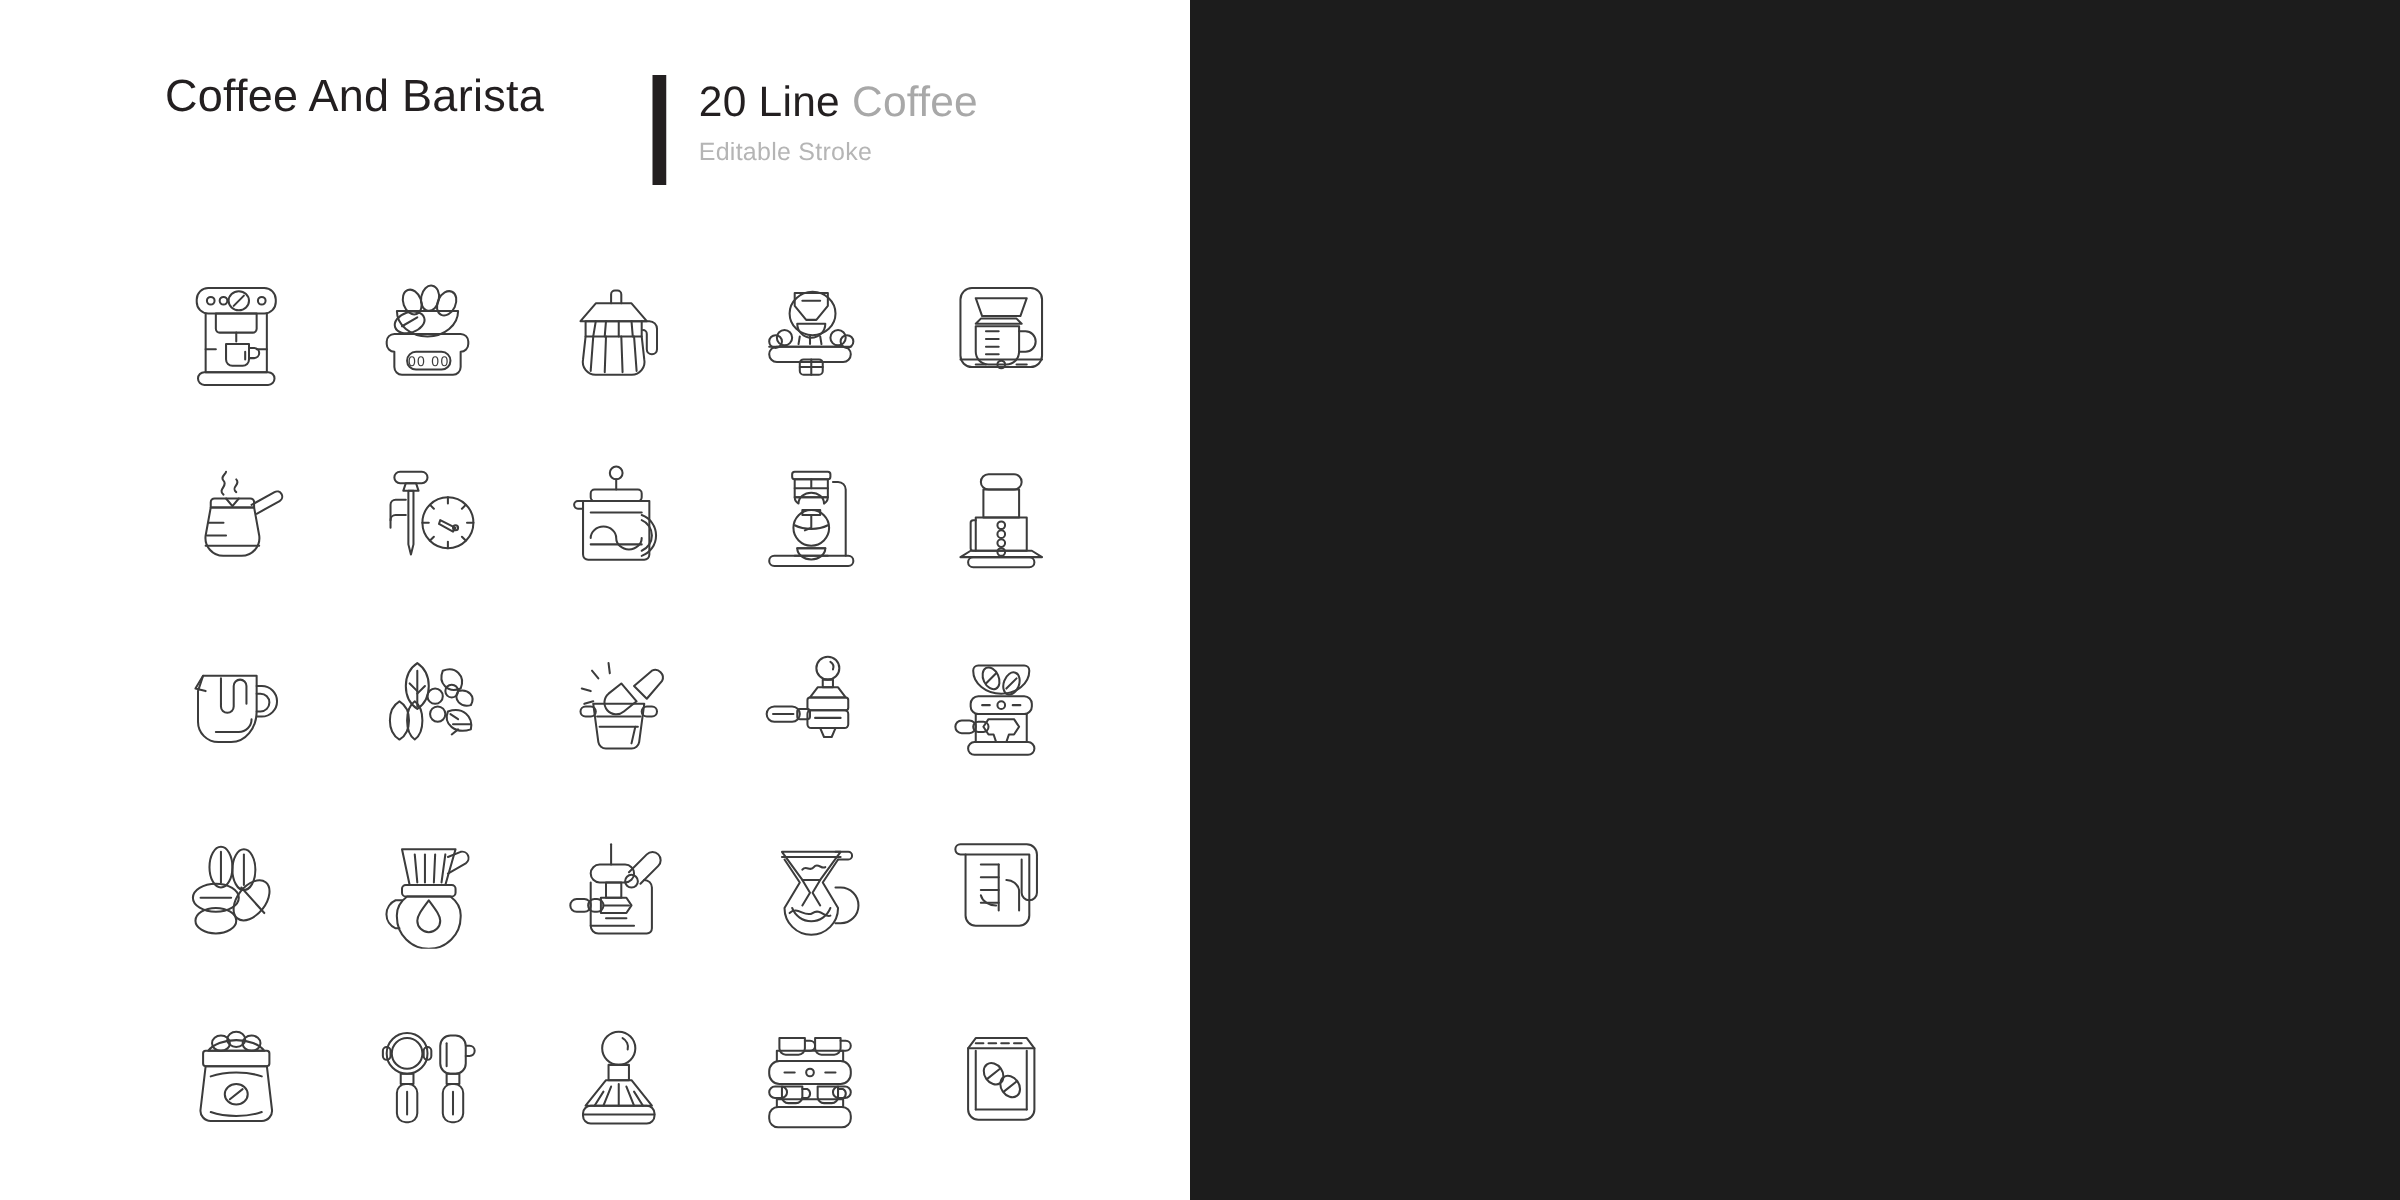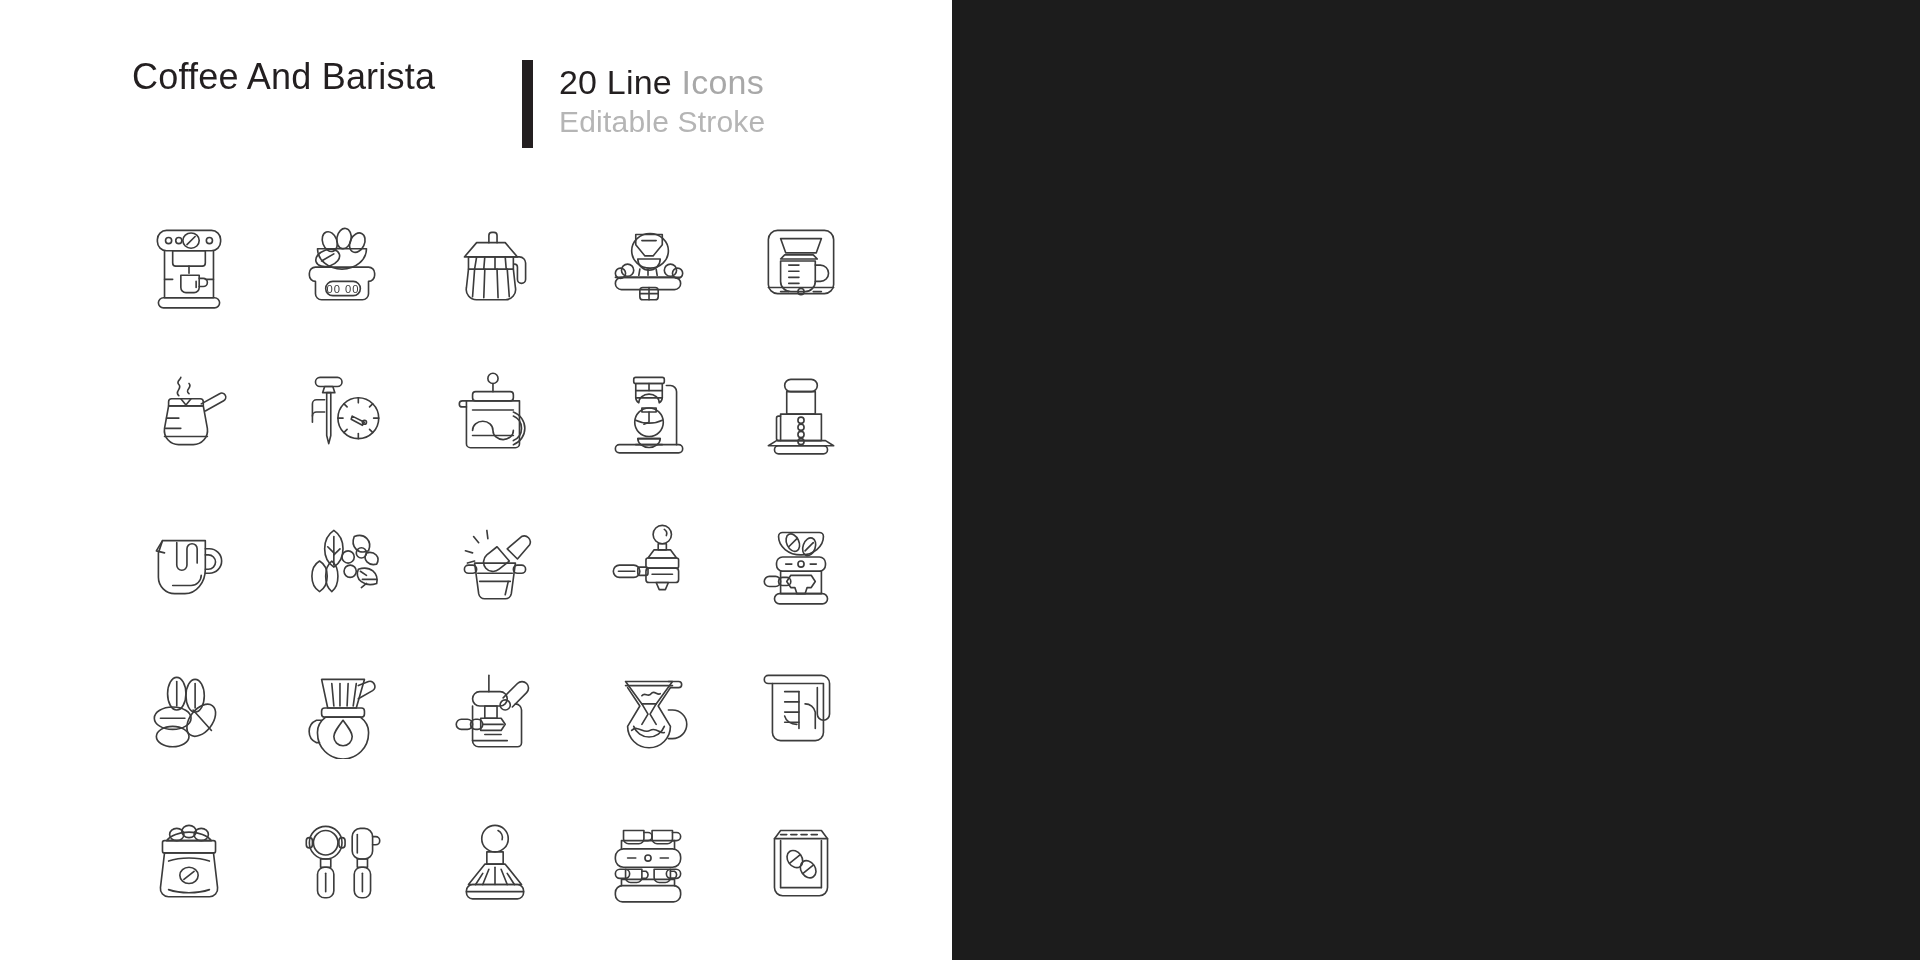--- a/index.html
+++ b/index.html
@@ -43,21 +43,21 @@
   .sub-block { padding-top: 6px; }
   .count-line {
     font-size: 34px;
     line-height: 40px;
     white-space: nowrap;
     letter-spacing: 0.2px;
   }
   .count-strong { color: #231f20; }
   .count-soft { color: #a8a8a8; }
   .stroke-line {
-    font-size: 30px;
+    font-size: 20px;
     line-height: 30px;
     color: #b5b5b5;
     margin-top: 5px;
     letter-spacing: 0.2px;
   }
 
   
   .grid {
     position: absolute;
     top: 186px;
@@ -87,21 +87,21 @@
   <div class="panel light">
 
     <div class="header">
       <div class="title-block">
         <div class="title-line">Coffee And Barista</div>
       </div>
       <div class="divider-bar"></div>
       <div class="sub-block">
         <div class="count-line">
           <span class="count-strong">20 Line</span>
-          <span class="count-soft">Icons</span>
+          <span class="count-soft">Coffee</span>
         </div>
         <div class="stroke-line">Editable Stroke</div>
       </div>
     </div>
 
     <div class="grid light-grid">
         <div class="cell" title="Espresso machine">
           <svg width="102" height="102" viewBox="0 0 100 100">
     <rect x="19" y="20" width="62" height="20" rx="9"></rect>
     <circle cx="30" cy="30" r="3"></circle>

